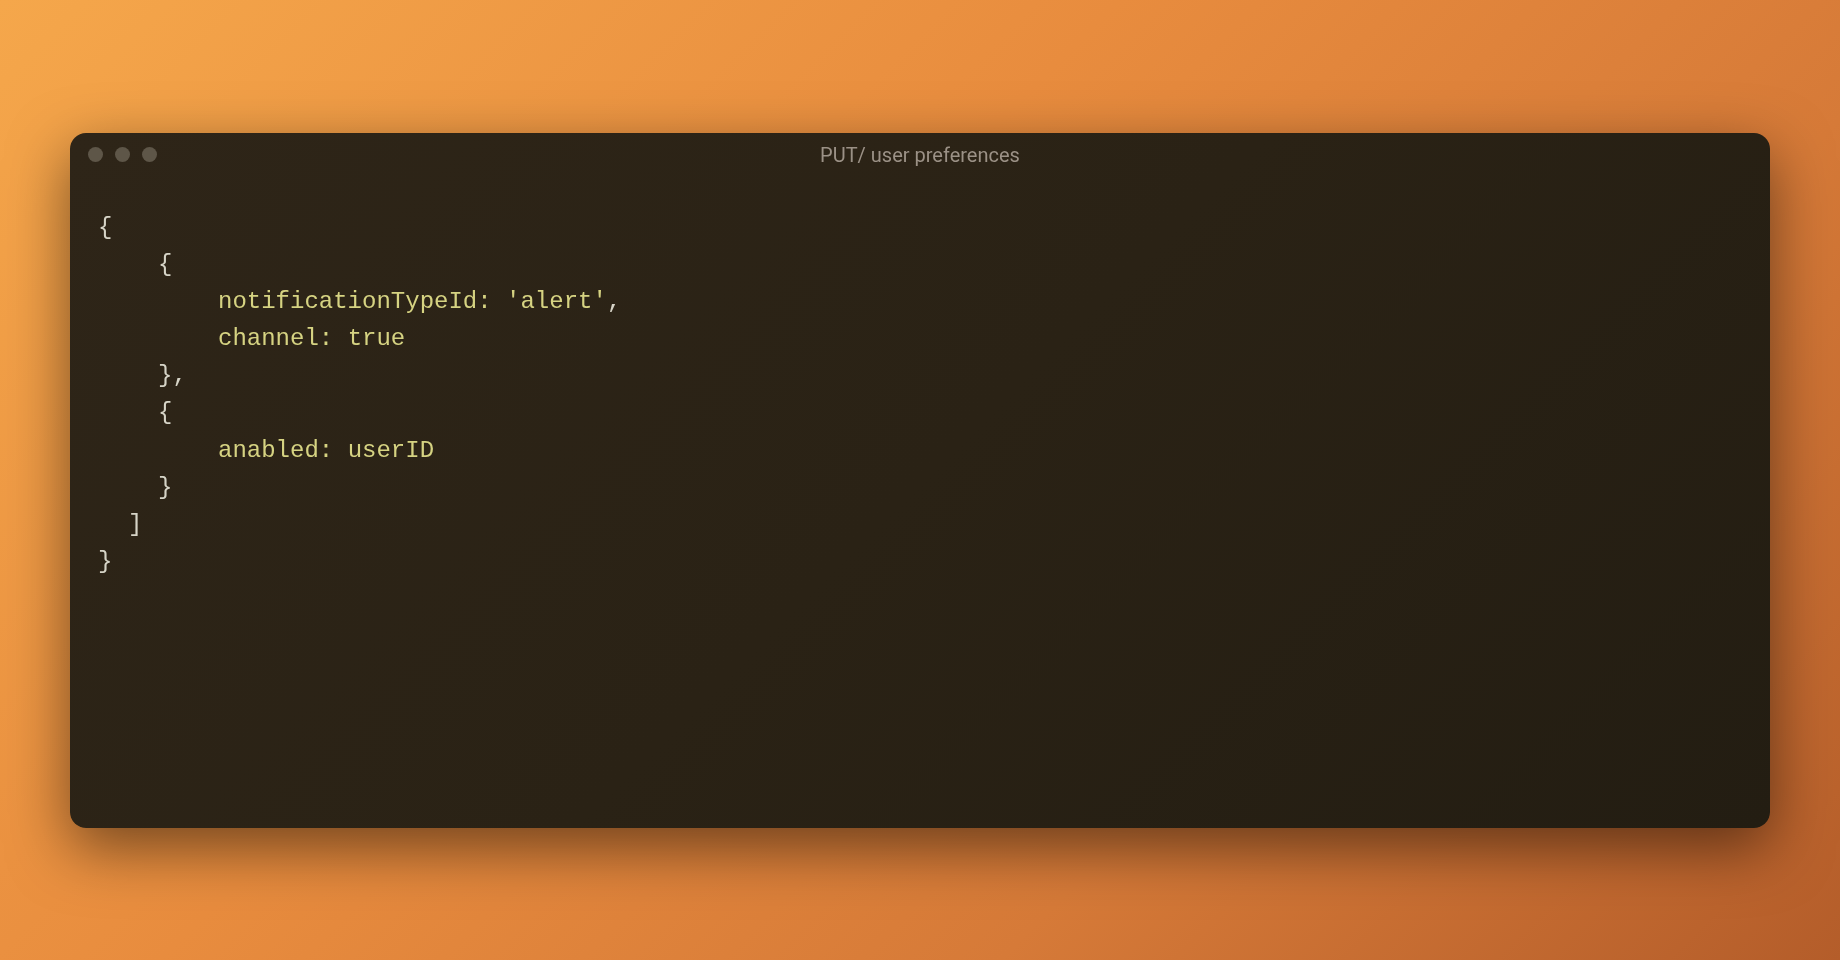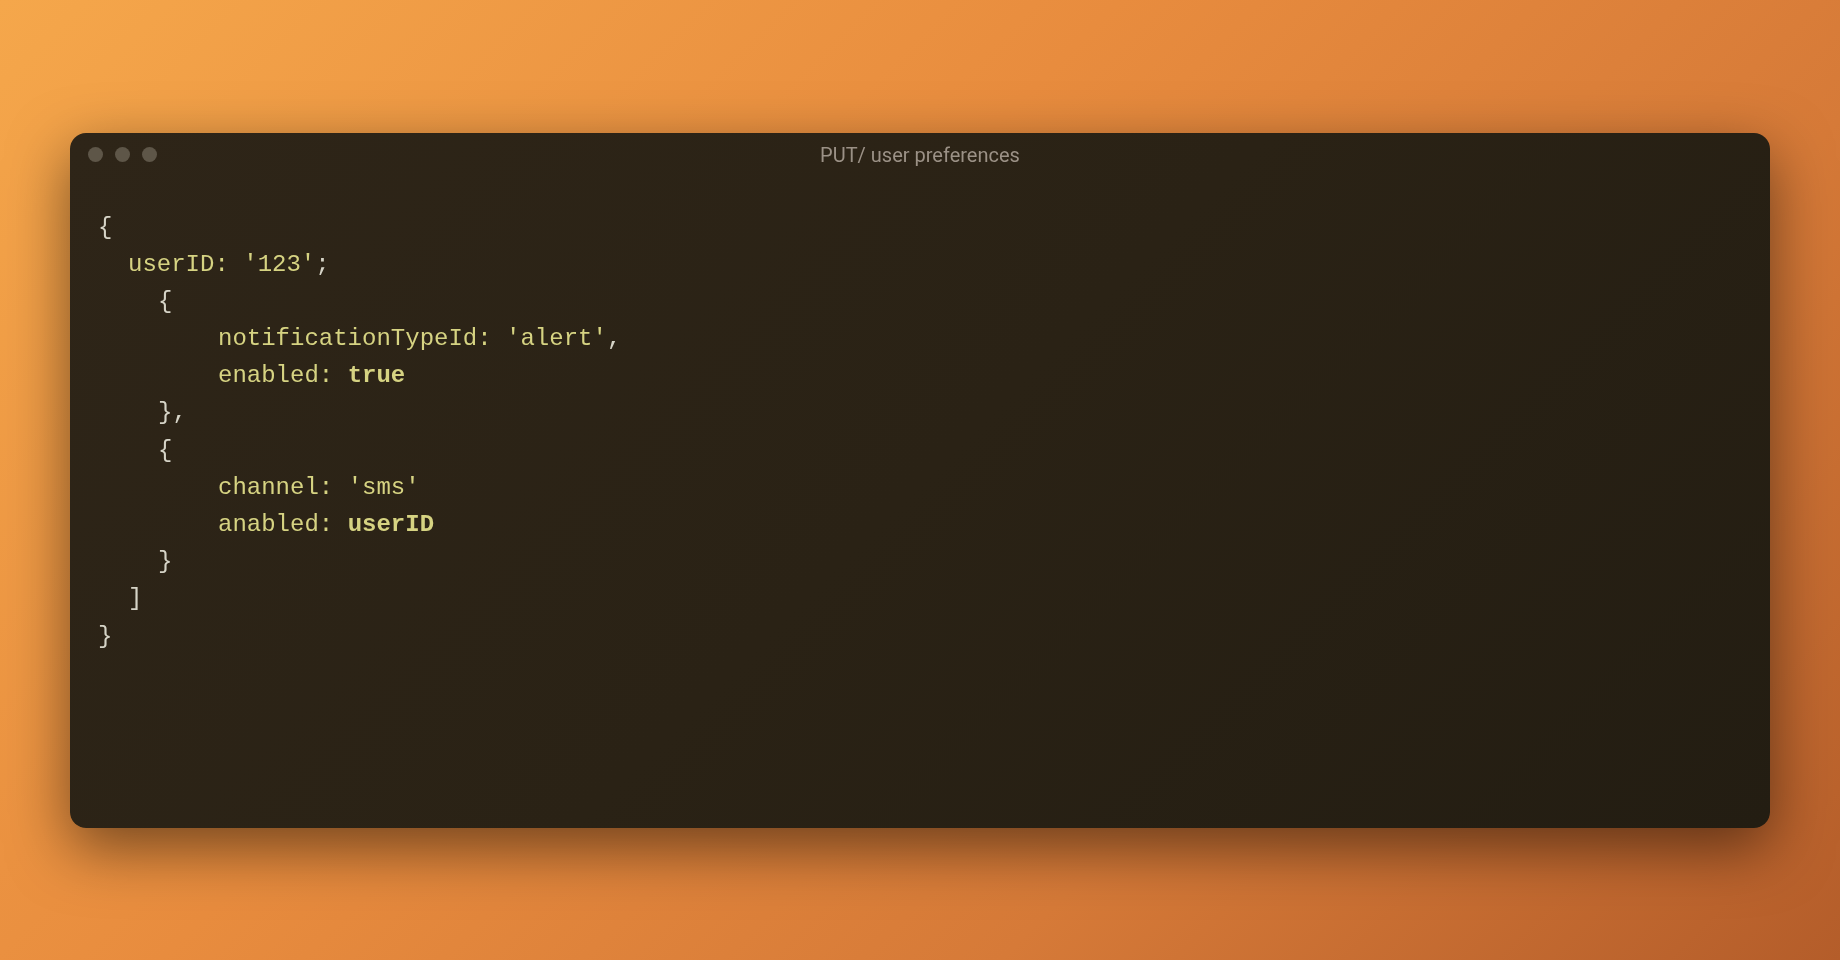--- a/index.html
+++ b/index.html
@@ -77,21 +77,20 @@
     .punct {
       color: #d6d4c7;
     }
     
     .str {
       color: #d6d382;
     }
     
     .bool {
       color: #d6d382;
-      font-weight: bold;
     }
     
     .indent1 { padding-left: 30px; }
     .indent2 { padding-left: 60px; }
     .indent3 { padding-left: 120px; }
   </style>
 </head>
 <body>
 
 <div class="window">
@@ -99,25 +98,23 @@
     <div class="traffic-lights">
       <div class="traffic-light"></div>
       <div class="traffic-light"></div>
       <div class="traffic-light"></div>
     </div>
     <div class="window-title">PUT/ user preferences</div>
   </div>
 
   <div class="code-area">
     <div class="code-line"><span class="punct">{</span></div>
-    <div class="code-line indent1"><span class="key">userID:</span> <span class="str">'123'</span><span class="punct">;</span></div>
     <div class="code-line indent2"><span class="punct">{</span></div>
     <div class="code-line indent3"><span class="key">notificationTypeId:</span> <span class="str">'alert'</span><span class="punct">,</span></div>
-    <div class="code-line indent3"><span class="key">enabled:</span> <span class="bool">true</span></div>
+    <div class="code-line indent3"><span class="key">channel:</span> <span class="bool">true</span></div>
     <div class="code-line indent2"><span class="punct">},</span></div>
     <div class="code-line indent2"><span class="punct">{</span></div>
-    <div class="code-line indent3"><span class="key">channel:</span> <span class="str">'sms'</span></div>
     <div class="code-line indent3"><span class="key">anabled:</span> <span class="bool">userID</span></div>
     <div class="code-line indent2"><span class="punct">}</span></div>
     <div class="code-line indent1"><span class="punct">]</span></div>
     <div class="code-line"><span class="punct">}</span></div>
   </div>
 </div>
 
 </body></html>

